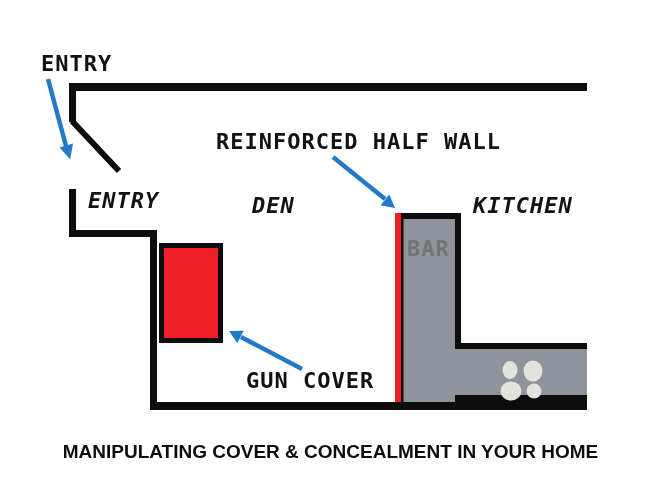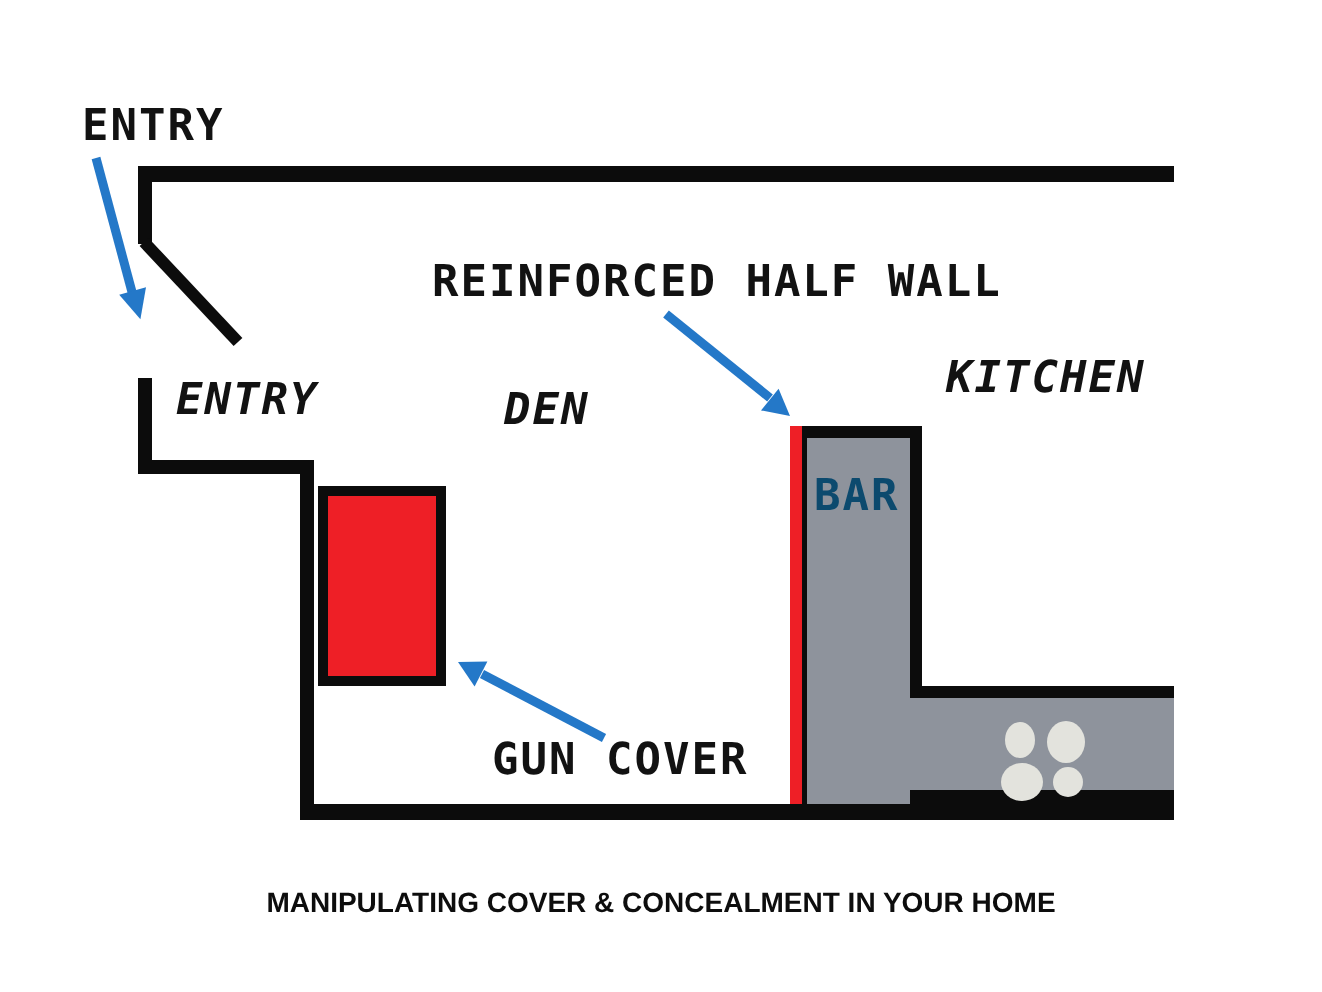--- a/index.html
+++ b/index.html
@@ -18,28 +18,28 @@
     position:absolute;
     font-family:"DejaVu Sans Mono", monospace;
     font-size:22px;
     line-height:22px;
     font-weight:700;
     letter-spacing:1px;
     color:#121212;
     white-space:nowrap;
   }
   .lbl.room{font-style:italic;}
-  .lbl.white{color:#0c4a6e;font-weight:700;}
+  .lbl.white{color:#737373;font-weight:700;}
   .caption{
     position:absolute;
     left:0;top:441px;width:661px;
     text-align:center;
     font-family:"Liberation Sans", sans-serif;
     font-weight:bold;
-    font-size:14px;
+    font-size:19px;
     line-height:21px;
     color:#0d0d0d;
     white-space:nowrap;
   }
 </style>
 </head>
 <body>
 
 <div class="stage">
 
@@ -82,21 +82,21 @@
   </svg>
 
   <div class="lbl" style="left:41px;top:53px;">ENTRY</div>
 
   <div class="lbl" style="left:216px;top:131px;text-align:center;">REINFORCED HALF WALL</div>
 
   <div class="lbl room" style="left:88px;top:190px;">ENTRY</div>
 
   <div class="lbl room" style="left:252px;top:195px;">DEN</div>
 
-  <div class="lbl room" style="left:473px;top:179px;">KITCHEN</div>
+  <div class="lbl room" style="left:473px;top:195px;">KITCHEN</div>
 
   <div class="lbl white" style="left:407px;top:238px;">BAR</div>
 
   <div class="lbl" style="left:246px;top:370px;">GUN COVER</div>
 
   <div class="caption">MANIPULATING COVER &amp; CONCEALMENT IN YOUR HOME</div>
 
 </div>
 
 </body></html>

